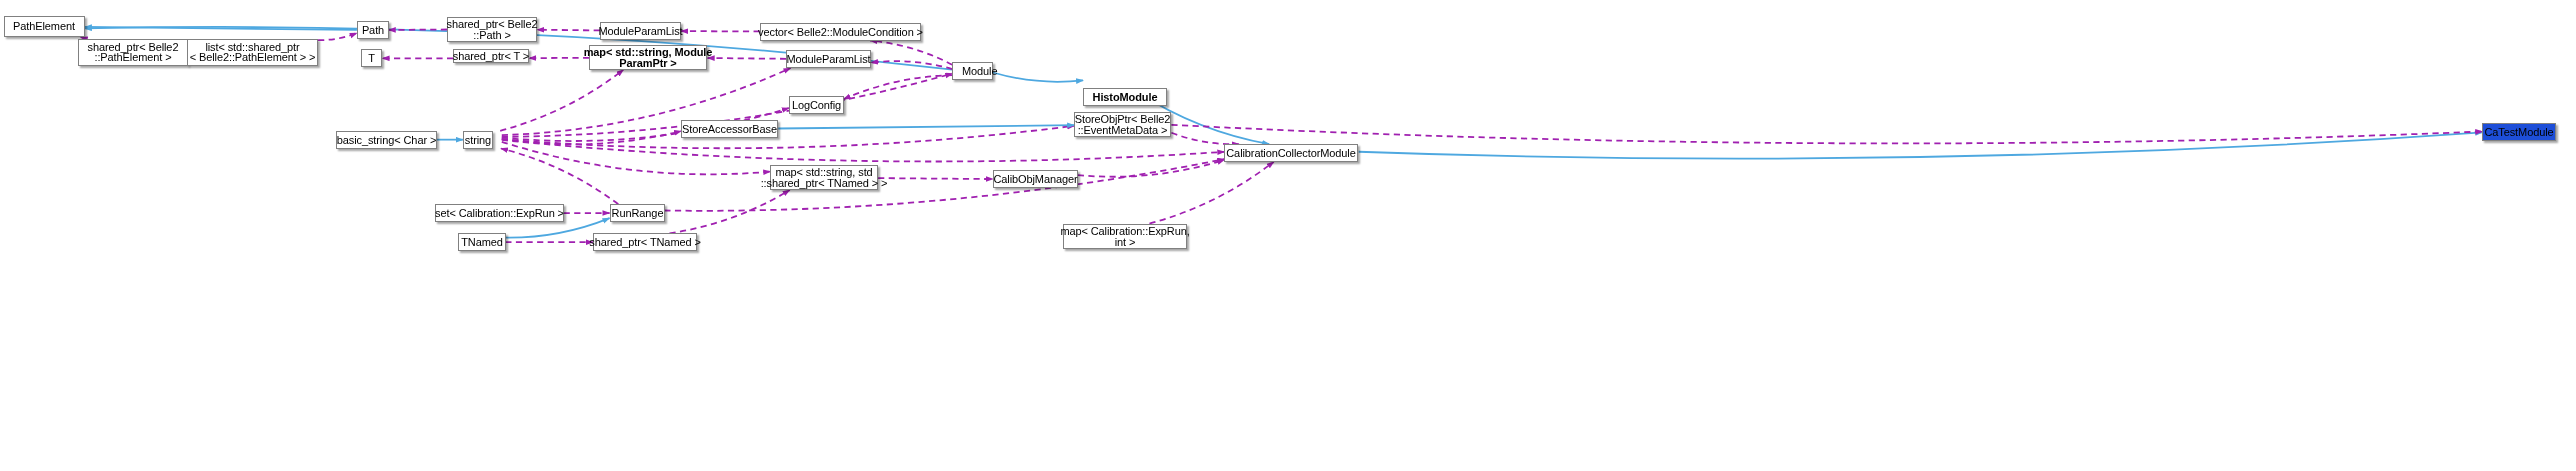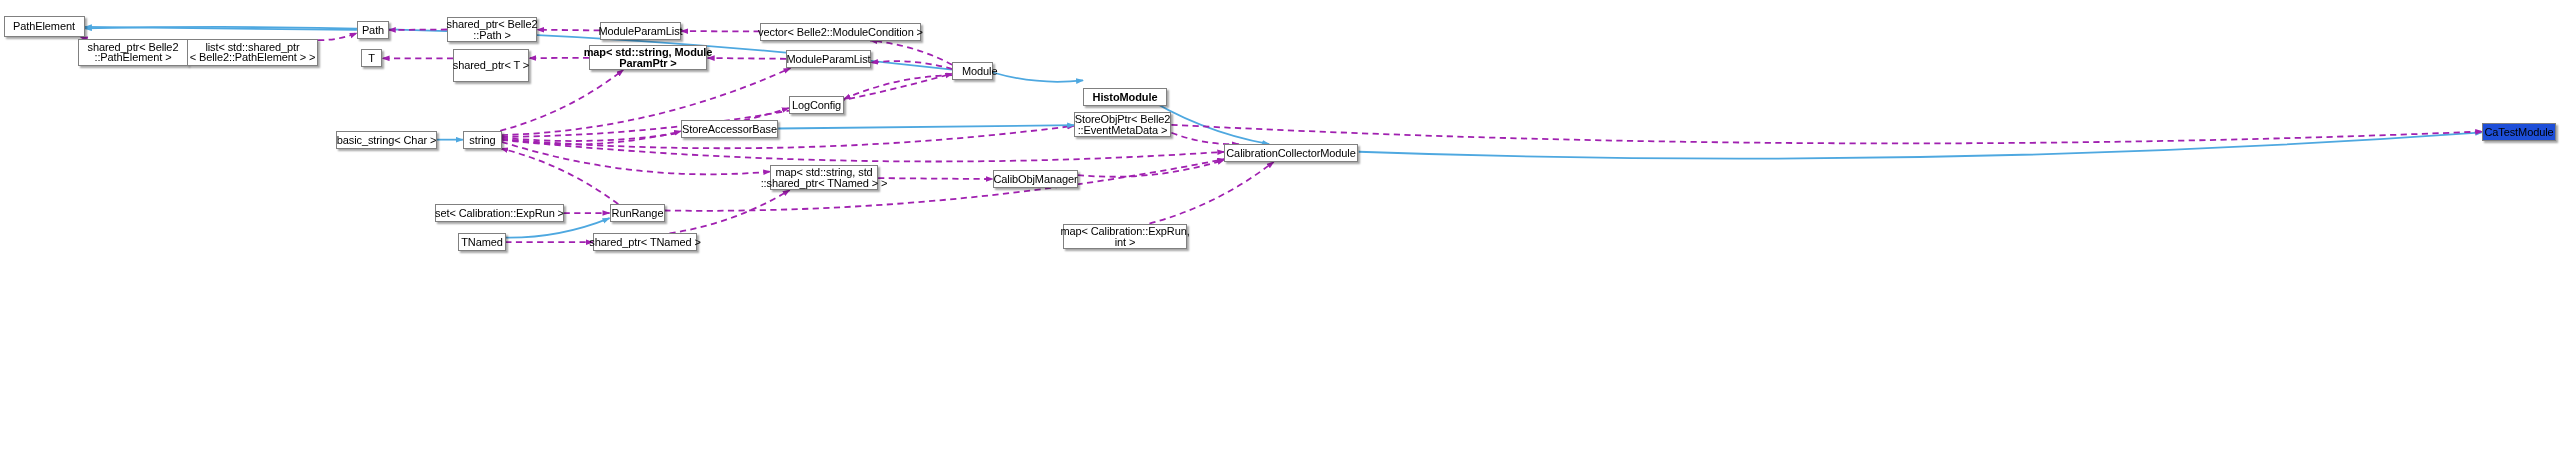--- a/index.html
+++ b/index.html
@@ -106,33 +106,33 @@
       <div class="node" style="left: 78px; top: 39px; width: 110px; height: 26.5px;">shared_ptr&lt; Belle2
 ::PathElement &gt;</div>
       <div class="node" style="left: 187px; top: 39px; width: 131px; height: 26.5px;">list&lt; std::shared_ptr
 &lt; Belle2::PathElement &gt; &gt;</div>
       <div class="node" style="left: 357px; top: 21px; width: 32px; height: 17.7px;">Path</div>
       <div class="node" style="left: 447px; top: 17px; width: 90px; height: 25px;">shared_ptr&lt; Belle2
 ::Path &gt;</div>
       <div class="node" style="left: 600px; top: 22px; width: 81px; height: 17.7px;">ModuleParamList</div>
       <div class="node" style="left: 760px; top: 23px; width: 161px; height: 17.7px;">vector&lt; Belle2::ModuleCondition &gt;</div>
       <div class="node" style="left: 361px; top: 49px; width: 21px; height: 17.7px;">T</div>
-      <div class="node" style="left: 453px; top: 49px; width: 76px; height: 33px;">shared_ptr&lt; T &gt;</div>
+      <div class="node" style="left: 453px; top: 49px; width: 76px; height: 14px;">shared_ptr&lt; T &gt;</div>
       <div class="node" style="left: 589px; top: 45px; width: 118px; height: 25px; font-weight: bold;">map&lt; std::string, Module
 ParamPtr &gt;</div>
       <div class="node" style="left: 786px; top: 50px; width: 85px; height: 17.7px;">ModuleParamList</div>
       <div class="node" style="left: 952px; top: 62px; width: 41px; height: 17.7px; padding-left: 17px;">Module</div>
       <div class="node" style="left: 1083px; top: 88px; width: 84px; height: 17.7px; font-weight: bold;">HistoModule</div>
       <div class="node" style="left: 789px; top: 96px; width: 55px; height: 17.7px;">LogConfig</div>
       <div class="node" style="left: 681px; top: 120px; width: 97px; height: 17.7px;">StoreAccessorBase</div>
       <div class="node" style="left: 1074px; top: 112px; width: 97px; height: 25px;">StoreObjPtr&lt; Belle2
 ::EventMetaData &gt;</div>
       <div class="node root" style="left: 2482px; top: 123px; width: 74px; height: 17.7px;">CaTestModule</div>
       <div class="node" style="left: 336px; top: 131px; width: 101px; height: 17.7px;">basic_string&lt; Char &gt;</div>
-      <div class="node" style="left: 463px; top: 131px; width: 39px; height: 17.7px;">string</div>
+      <div class="node" style="left: 463px; top: 131px; width: 30px; height: 17.7px;">string</div>
       <div class="node" style="left: 1224px; top: 144px; width: 134px; height: 17.7px;">CalibrationCollectorModule</div>
       <div class="node" style="left: 770px; top: 165px; width: 108px; height: 25px;">map&lt; std::string, std
 ::shared_ptr&lt; TNamed &gt; &gt;</div>
       <div class="node" style="left: 993px; top: 170px; width: 85px; height: 17.7px;">CalibObjManager</div>
       <div class="node" style="left: 435px; top: 204px; width: 129px; height: 17.7px;">set&lt; Calibration::ExpRun &gt;</div>
       <div class="node" style="left: 610px; top: 204px; width: 55px; height: 17.7px;">RunRange</div>
       <div class="node" style="left: 458px; top: 233px; width: 48px; height: 17.7px; text-align: center;">TNamed</div>
       <div class="node" style="left: 593px; top: 233px; width: 104px; height: 17.7px;">shared_ptr&lt; TNamed &gt;</div>
       <div class="node" style="left: 1063px; top: 224px; width: 124px; height: 25px;">map&lt; Calibration::ExpRun,
 int &gt;</div>

